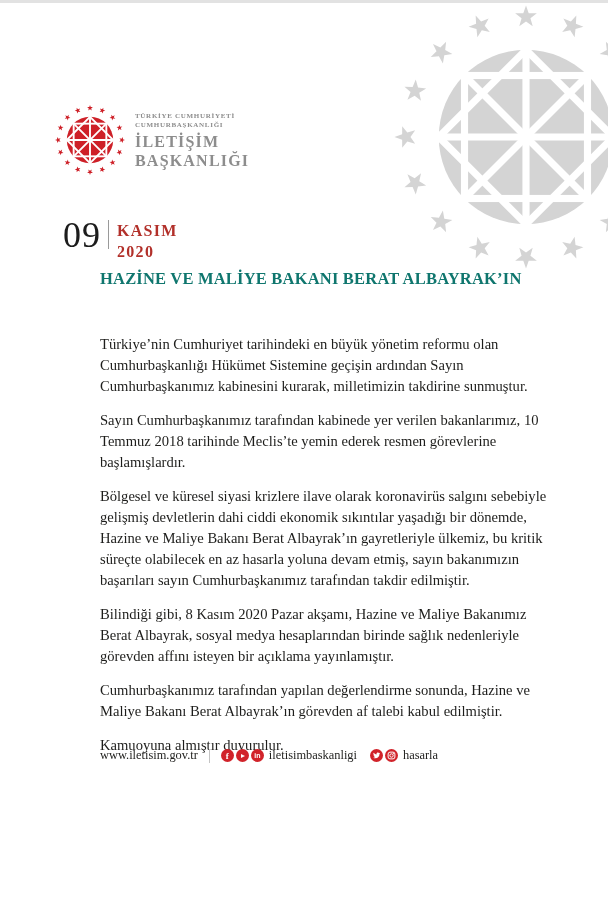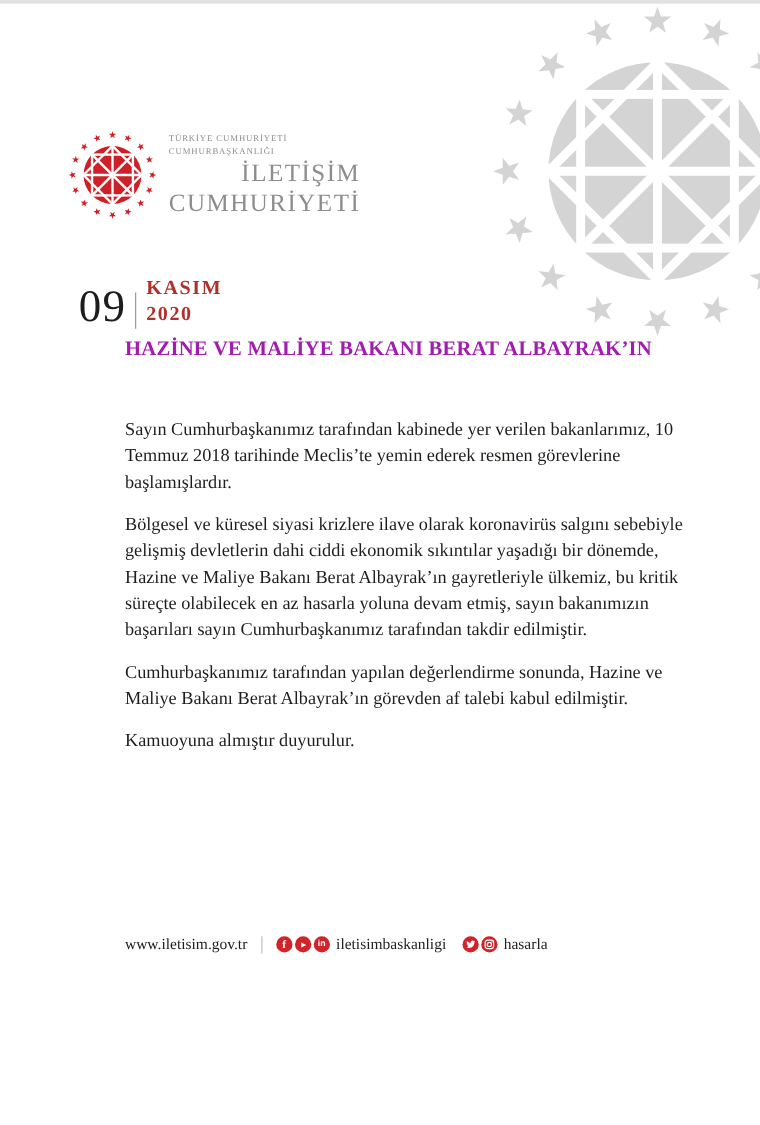--- a/index.html
+++ b/index.html
@@ -11,34 +11,34 @@
   }
   .top-strip{position:absolute;top:0;left:0;right:0;height:3px;background:#e2e2e2;}
 
   
   .watermark-wrap{position:absolute;inset:0;overflow:hidden;pointer-events:none;}
   .watermark{position:absolute;left:383px;top:-6px;width:286px;height:286px;color:#d4d4d4;}
 
   
   .logo{position:absolute;left:52px;top:102px;display:flex;align-items:center;gap:7px;}
   .logo-emblem{width:76px;height:76px;color:#ce2028;flex:0 0 auto;}
-  .logo-text{padding-top:2px;color:#8d8d8d;}
+  .logo-text{padding-top:2px;color:#8d8d8d;font-weight:bold;}
   .logo-org{font-size:7px;letter-spacing:.7px;line-height:1.35;white-space:nowrap;}
-  .logo-name{font-size:20px;letter-spacing:1.2px;line-height:1.12;margin-top:2px;white-space:nowrap;text-align:right;}
+  .logo-name{font-size:16px;letter-spacing:1.2px;line-height:1.12;margin-top:2px;white-space:nowrap;}
 
   
-  .dateblock{position:absolute;left:63px;top:217px;display:flex;align-items:flex-end;}
+  .dateblock{position:absolute;left:63px;top:217px;display:flex;align-items:flex-start;}
   .date-day{font-size:36px;line-height:1;color:#1c1c1c;letter-spacing:1px;}
   .date-sep{width:1px;height:29px;background:#9a9a9a;margin:3px 8px 0 7px;}
   .date-my{padding-top:4px;}
   .date-month,.date-year{font-size:16px;font-weight:bold;color:#b2302a;letter-spacing:1.3px;line-height:1.3;}
 
   
   .title{position:absolute;left:100px;top:266px;width:480px;
-    font-size:16.5px;font-weight:bold;line-height:1.62;letter-spacing:.2px;color:#a21caf;}
+    font-size:16.5px;font-weight:bold;line-height:1.62;letter-spacing:.2px;color:#0f766e;}
 
   
   .content{position:absolute;left:100px;top:334px;width:458px;
     font-size:14.6px;line-height:1.44;color:#1d1d1b;}
   .content p{margin:0 0 13px 0;}
 
   
   .footer{position:absolute;left:100px;top:748px;display:flex;align-items:center;
     font-size:12.4px;color:#1d1d1b;white-space:nowrap;}
   .footer .vdiv{width:1px;height:14px;background:#c4c4c4;margin:0 11px;}
@@ -100,40 +100,42 @@
 </div>
 
 <header class="logo">
   <svg class="logo-emblem" aria-hidden="true">
       <use href="#emblem"></use>
     </svg>
   <div class="logo-text">
     <div class="logo-org">TÜRKİYE CUMHURİYETİ</div>
     <div class="logo-org">CUMHURBAŞKANLIĞI</div>
     <div class="logo-name">İLETİŞİM</div>
-    <div class="logo-name">CUMHURİYETİ</div>
+    <div class="logo-name">BAŞKANLIĞI</div>
   </div>
 </header>
 
 <div class="dateblock">
   <div class="date-day">09</div>
   <div class="date-sep"></div>
   <div class="date-my">
     <div class="date-month">KASIM</div>
     <div class="date-year">2020</div>
   </div>
 </div>
 
 <h1 class="title" style="margin:0;">
   <div>HAZİNE VE MALİYE BAKANI BERAT ALBAYRAK’IN</div>
 </h1>
 
 <main class="content">
+  <p>Türkiye’nin Cumhuriyet tarihindeki en büyük yönetim reformu olan Cumhurbaşkanlığı Hükümet Sistemine geçişin ardından Sayın Cumhurbaşkanımız kabinesini kurarak, milletimizin takdirine sunmuştur.</p>
   <p>Sayın Cumhurbaşkanımız tarafından kabinede yer verilen bakanlarımız, 10 Temmuz 2018 tarihinde Meclis’te yemin ederek resmen görevlerine başlamışlardır.</p>
   <p>Bölgesel ve küresel siyasi krizlere ilave olarak koronavirüs salgını sebebiyle gelişmiş devletlerin dahi ciddi ekonomik sıkıntılar yaşadığı bir dönemde, Hazine ve Maliye Bakanı Berat Albayrak’ın gayretleriyle ülkemiz, bu kritik süreçte olabilecek en az hasarla yoluna devam etmiş, sayın bakanımızın başarıları sayın Cumhurbaşkanımız tarafından takdir edilmiştir.</p>
+  <p>Bilindiği gibi, 8 Kasım 2020 Pazar akşamı, Hazine ve Maliye Bakanımız Berat Albayrak, sosyal medya hesaplarından birinde sağlık nedenleriyle görevden affını isteyen bir açıklama yayınlamıştır.</p>
   <p>Cumhurbaşkanımız tarafından yapılan değerlendirme sonunda, Hazine ve Maliye Bakanı Berat Albayrak’ın görevden af talebi kabul edilmiştir.</p>
   <p>Kamuoyuna almıştır duyurulur.</p>
 </main>
 
 <footer class="footer">
   <span>www.iletisim.gov.tr</span>
   <span class="vdiv"></span>
 
   <span class="icon-row">
     <span class="sicon">

